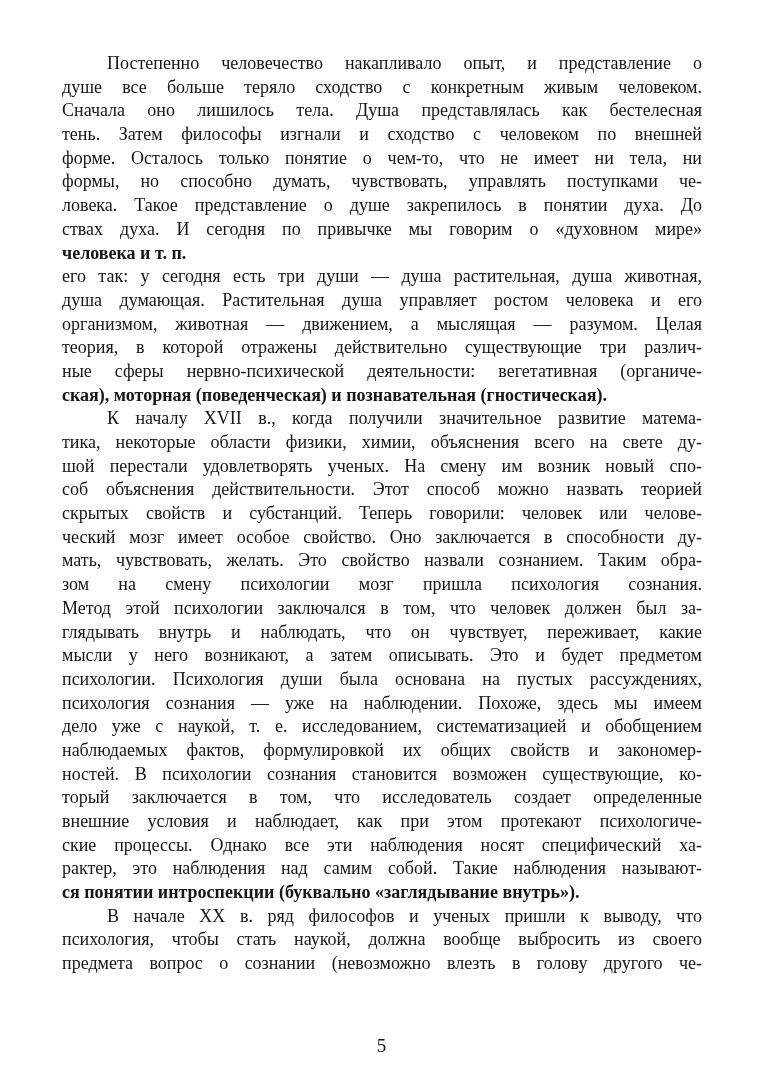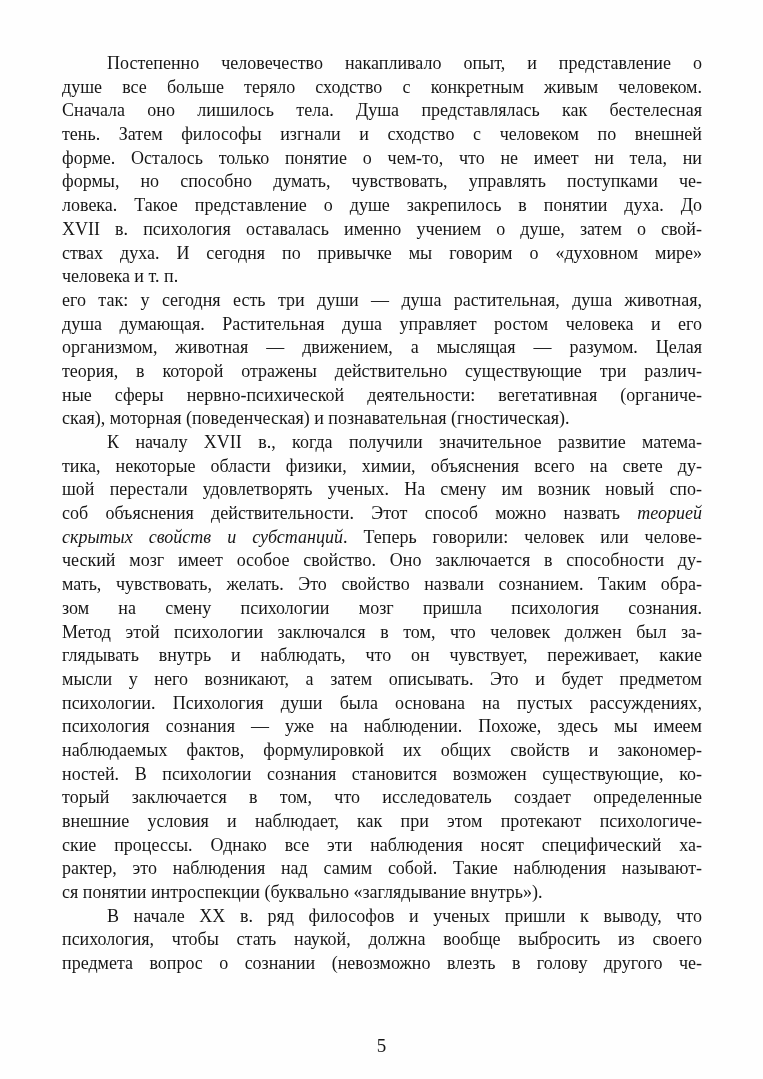--- a/index.html
+++ b/index.html
@@ -32,26 +32,26 @@
     height: 23.7px;
     overflow: hidden;
     text-align: justify;
     text-align-last: justify;
     text-justify: inter-word;
     white-space: normal;
   }
   .line.last {
     text-align: left;
     text-align-last: left;
+    font-weight: bold;
   }
   .line.indent {
     text-indent: 45px;
   }
   .it {
-    font-style: italic;
   }
   .page-number {
     position: absolute;
     left: 0;
     top: 1034px;
     width: 763px;
     text-align: center;
     font-size: 19px;
     line-height: 23px;
   }
@@ -61,21 +61,20 @@
 
 <div class="page">
   <div class="page-text">
       <div class="line indent"><span>Постепенно человечество накапливало опыт, и представление о</span></div>
       <div class="line"><span>душе все больше теряло сходство с конкретным живым человеком.</span></div>
       <div class="line"><span>Сначала оно лишилось тела. Душа представлялась как бестелесная</span></div>
       <div class="line"><span>тень. Затем философы изгнали и сходство с человеком по внешней</span></div>
       <div class="line"><span>форме. Осталось только понятие о чем-то, что не имеет ни тела, ни</span></div>
       <div class="line"><span>формы, но способно думать, чувствовать, управлять поступками че-</span></div>
       <div class="line"><span>ловека. Такое представление о душе закрепилось в понятии духа. До</span></div>
-      <div class="line"><span>XVII в. психология оставалась именно учением о душе, затем о свой-</span></div>
       <div class="line"><span>ствах духа. И сегодня по привычке мы говорим о «духовном мире»</span></div>
       <div class="line last"><span>человека и т. п.</span></div>
       <div class="line"><span>его так: у сегодня есть три души — душа растительная, душа животная,</span></div>
       <div class="line"><span>душа думающая. Растительная душа управляет ростом человека и его</span></div>
       <div class="line"><span>организмом, животная — движением, а мыслящая — разумом. Целая</span></div>
       <div class="line"><span>теория, в которой отражены действительно существующие три различ-</span></div>
       <div class="line"><span>ные сферы нервно-психической деятельности: вегетативная (органиче-</span></div>
       <div class="line last"><span>ская), моторная (поведенческая) и познавательная (гностическая).</span></div>
       <div class="line indent"><span>К началу XVII в., когда получили значительное развитие матема-</span></div>
       <div class="line"><span>тика, некоторые области физики, химии, объяснения всего на свете ду-</span></div>
@@ -83,20 +82,21 @@
       <div class="line"><span>соб объяснения действительности. Этот способ можно назвать </span><span class="it">теорией</span></div>
       <div class="line"><span class="it">скрытых свойств и субстанций</span><span>. Теперь говорили: человек или челове-</span></div>
       <div class="line"><span>ческий мозг имеет особое свойство. Оно заключается в способности ду-</span></div>
       <div class="line"><span>мать, чувствовать, желать. Это свойство назвали сознанием. Таким обра-</span></div>
       <div class="line"><span>зом на смену психологии мозг пришла психология сознания.</span></div>
       <div class="line"><span>Метод этой психологии заключался в том, что человек должен был за-</span></div>
       <div class="line"><span>глядывать внутрь и наблюдать, что он чувствует, переживает, какие</span></div>
       <div class="line"><span>мысли у него возникают, а затем описывать. Это и будет предметом</span></div>
       <div class="line"><span>психологии. Психология души была основана на пустых рассуждениях,</span></div>
       <div class="line"><span>психология сознания — уже на наблюдении. Похоже, здесь мы имеем</span></div>
+      <div class="line"><span>дело уже с наукой, т. е. исследованием, систематизацией и обобщением</span></div>
       <div class="line"><span>наблюдаемых фактов, формулировкой их общих свойств и закономер-</span></div>
       <div class="line"><span>ностей. В психологии сознания становится возможен существующие, ко-</span></div>
       <div class="line"><span>торый заключается в том, что исследователь создает определенные</span></div>
       <div class="line"><span>внешние условия и наблюдает, как при этом протекают психологиче-</span></div>
       <div class="line"><span>ские процессы. Однако все эти наблюдения носят специфический ха-</span></div>
       <div class="line"><span>рактер, это наблюдения над самим собой. Такие наблюдения называют-</span></div>
       <div class="line last"><span>ся понятии интроспекции (буквально «заглядывание внутрь»).</span></div>
       <div class="line indent"><span>В начале XX в. ряд философов и ученых пришли к выводу, что</span></div>
       <div class="line"><span>психология, чтобы стать наукой, должна вообще выбросить из своего</span></div>
       <div class="line"><span>предмета вопрос о сознании (невозможно влезть в голову другого че-</span></div>

